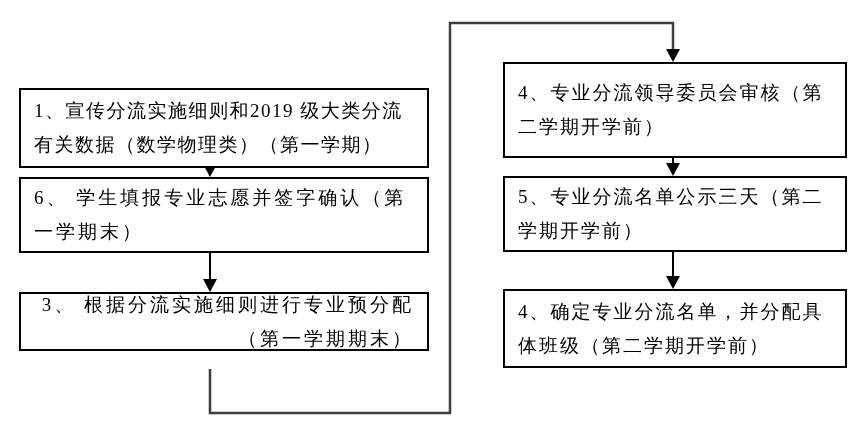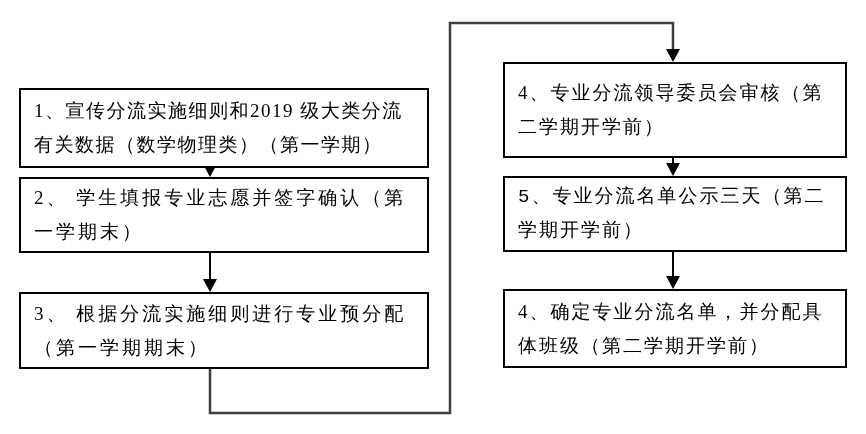--- a/index.html
+++ b/index.html
@@ -34,23 +34,23 @@
     font-size: 19px;
     line-height: 34px;
     letter-spacing: 1.5px;
     color: #000000;
   }
   .flow-box .box-label {
     display: block;
   }
   .box-1 { left: 19px;  top: 80px;  width: 410px; height: 80px; margin-top: 8px; }
   .box-2 { left: 19px;  top: 177px; width: 410px; height: 76px; letter-spacing: 3px; }
-  .box-3 { left: 19px;  top: 292px; width: 410px; height: 77px; letter-spacing: 3px; }
+  .box-3 { left: 19px;  top: 292px; width: 410px; height: 59px; letter-spacing: 3px; text-align: right; }
   .box-4 { left: 503px; top: 62px;  width: 344px; height: 96px; letter-spacing: 2px; }
-  .box-5 { left: 503px; top: 176px; width: 344px; height: 76px; letter-spacing: 2px; font-family: Liberation Mono, monospace; }
+  .box-5 { left: 503px; top: 176px; width: 344px; height: 76px; letter-spacing: 2px; }
   .box-6 { left: 503px; top: 289px; width: 344px; height: 79px; letter-spacing: 2px; }
 </style>
 </head>
 <body>
 
 <div class="canvas">
 
   <svg class="connector-layer" width="866" height="434" viewBox="0 0 866 434" xmlns="http://www.w3.org/2000/svg">
 
     <g>
@@ -77,21 +77,21 @@
       <line x1="673" y1="252" x2="673" y2="278" stroke="#000000" stroke-width="2"></line>
       <polygon points="666,276 680,276 673,289" fill="#000000"></polygon>
     </g>
   </svg>
 
   <div class="flow-box box-1">
     <span class="box-label">1、宣传分流实施细则和2019 级大类分流有关数据（数学物理类）（第一学期）</span>
   </div>
 
   <div class="flow-box box-2">
-    <span class="box-label">2、 学生填报专业志愿并签字确认（第一学期末）</span>
+    <span class="box-label">6、 学生填报专业志愿并签字确认（第一学期末）</span>
   </div>
 
   <div class="flow-box box-3">
     <span class="box-label">3、 根据分流实施细则进行专业预分配（第一学期期末）</span>
   </div>
 
   <div class="flow-box box-4">
     <span class="box-label">4、专业分流领导委员会审核（第二学期开学前）</span>
   </div>
 

